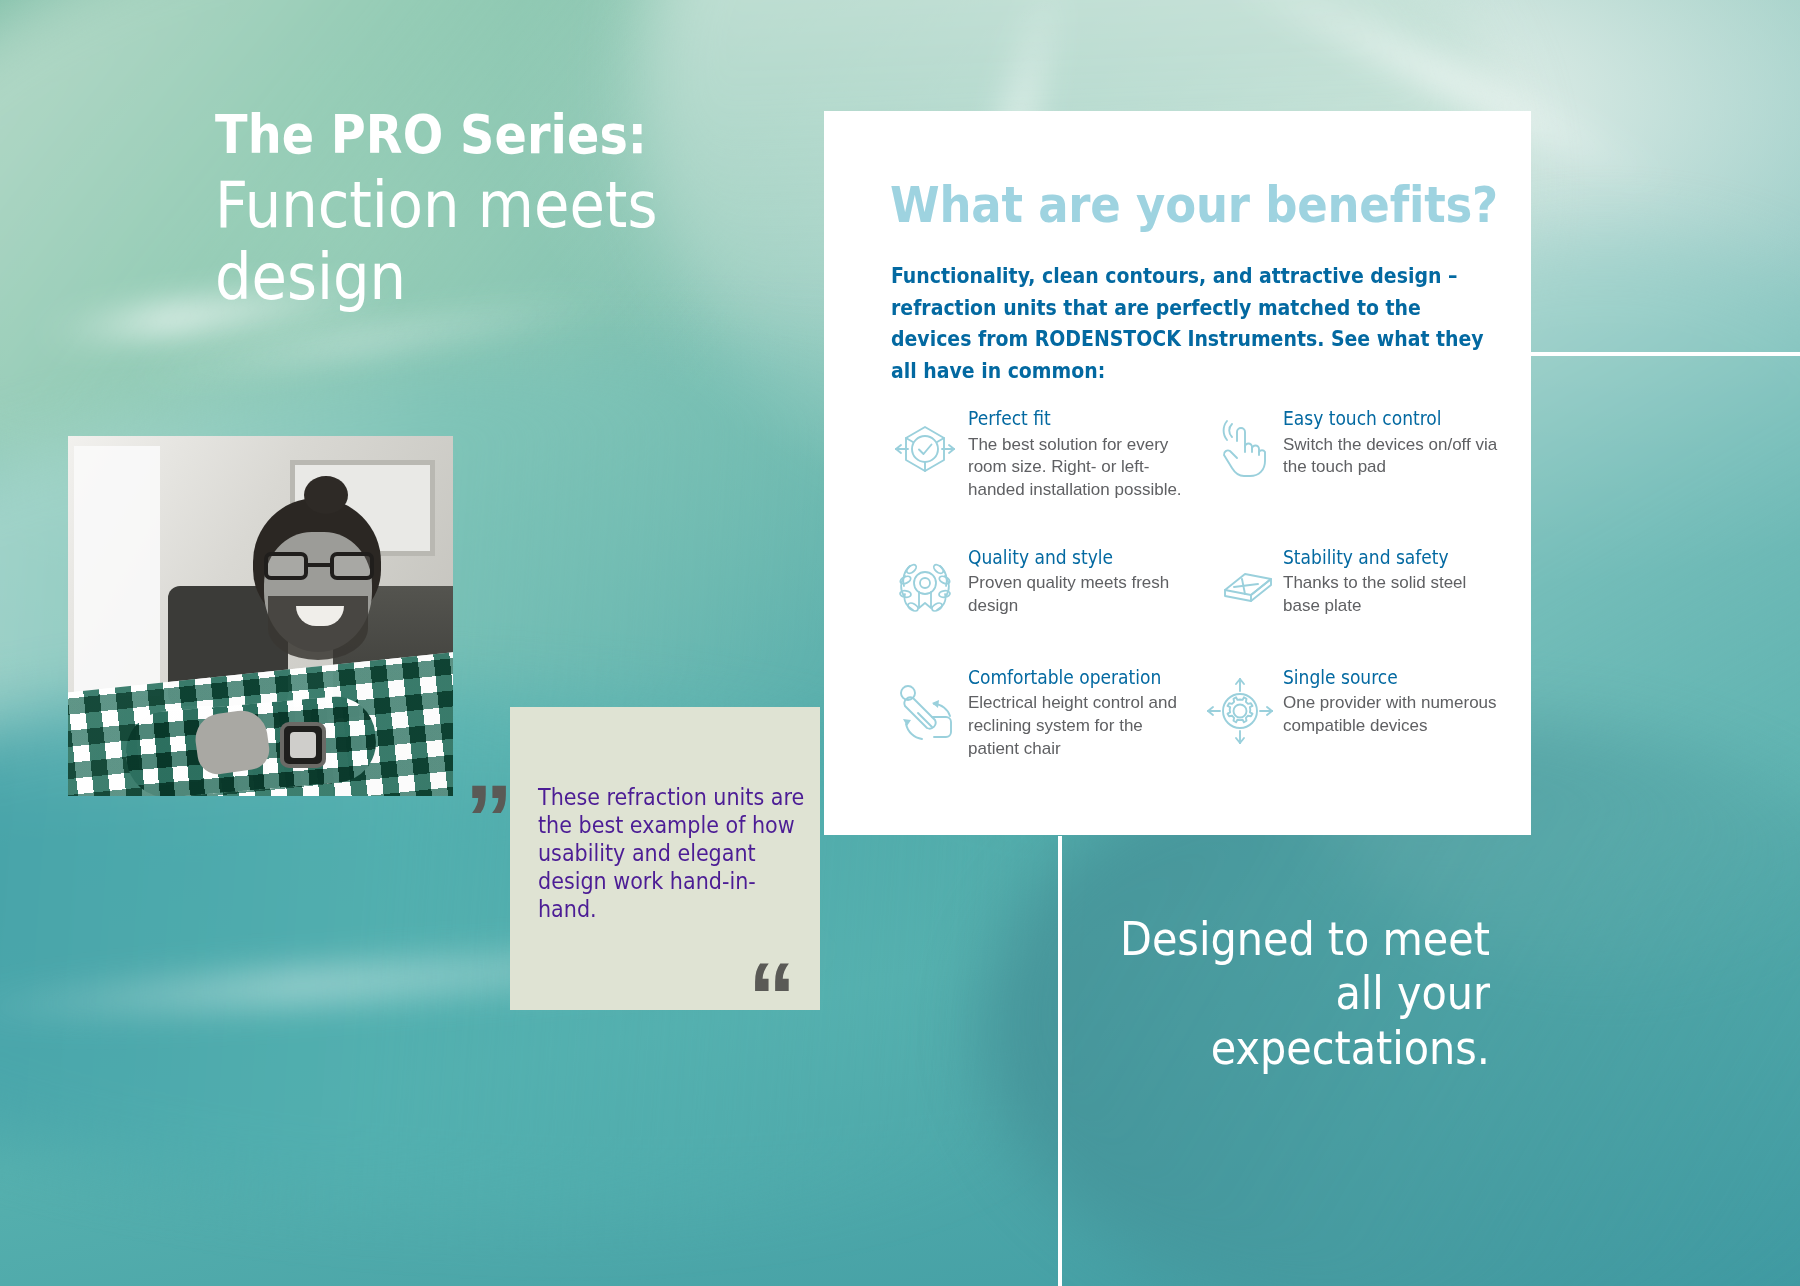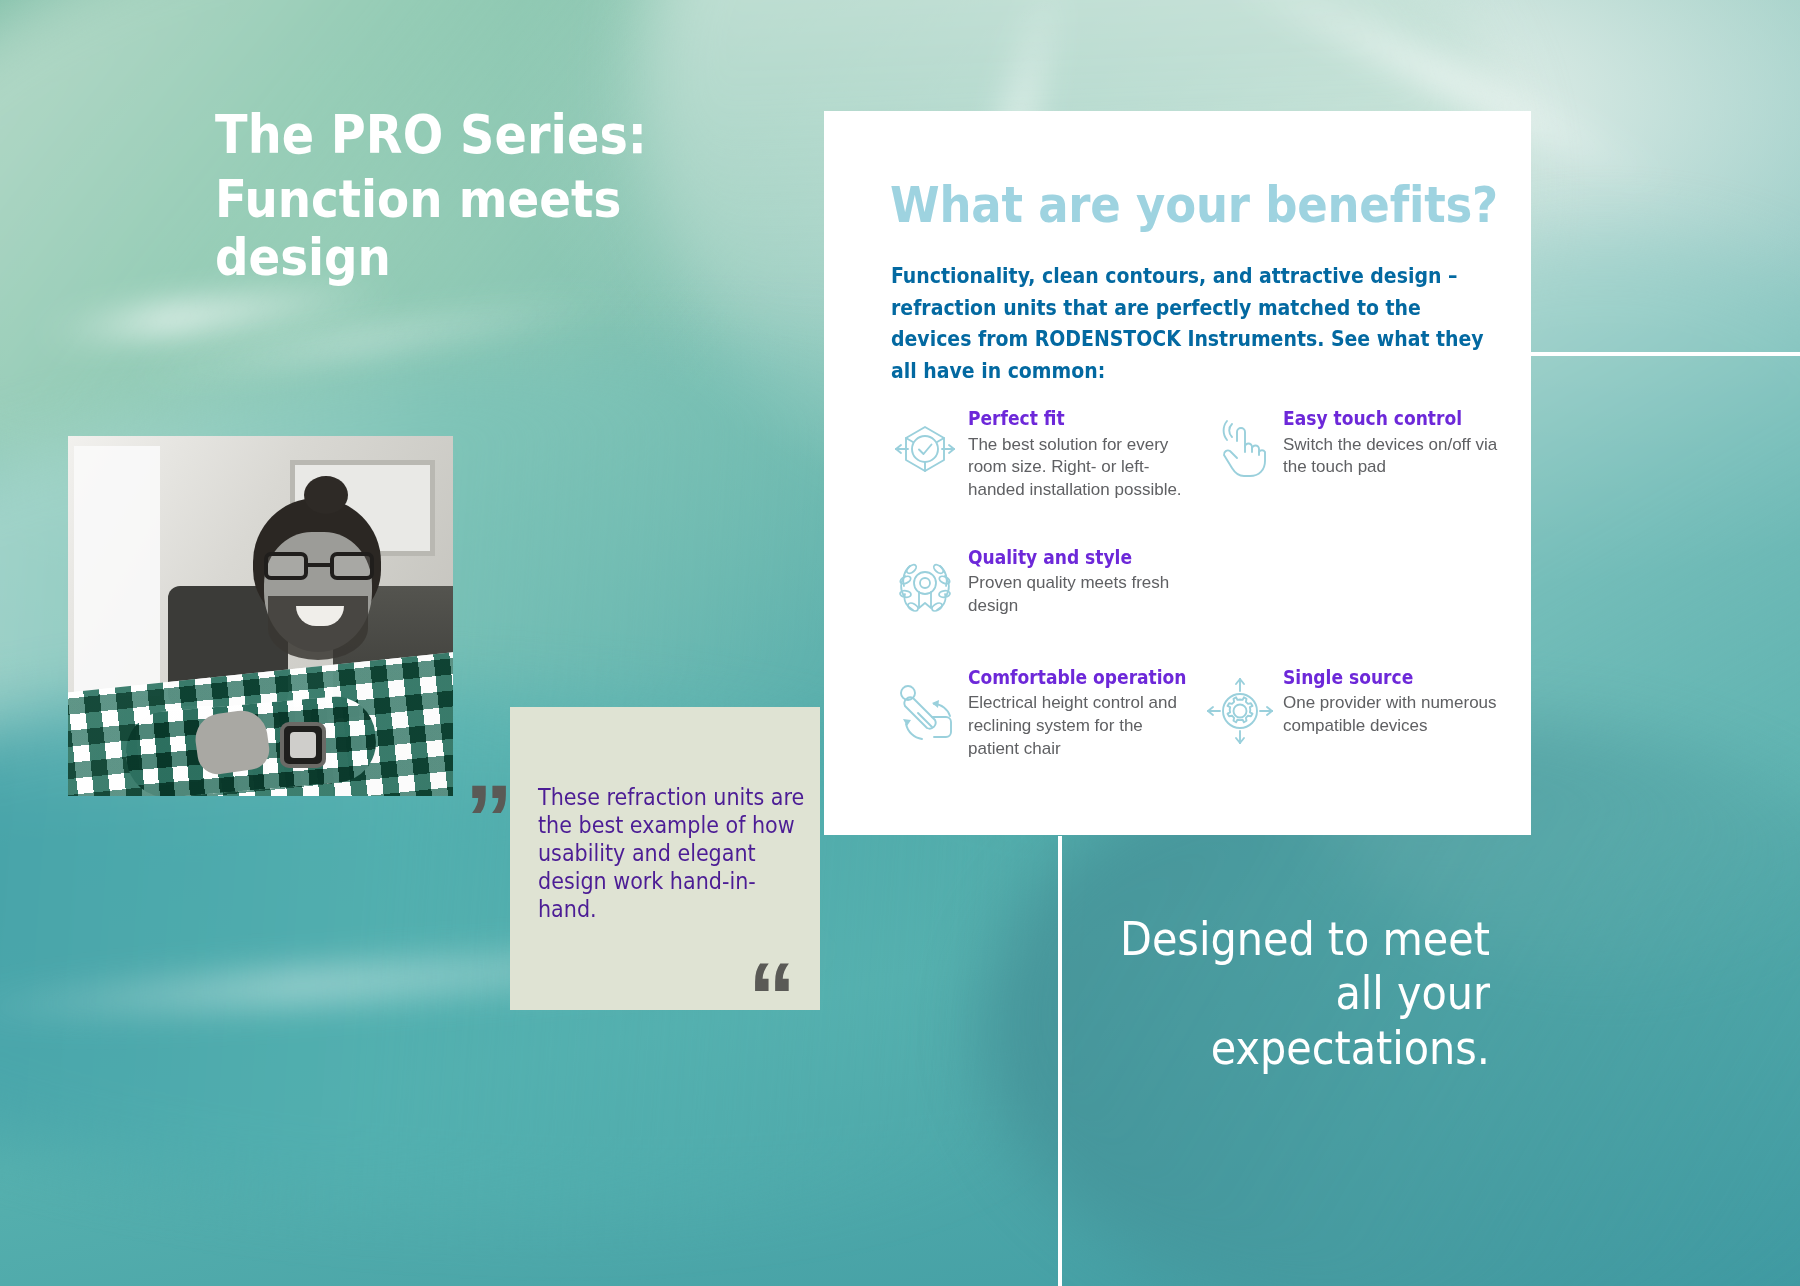--- a/index.html
+++ b/index.html
@@ -42,21 +42,21 @@
   .s4{left:1180px;top:60px;width:520px;height:30px;border-radius:50%;
       background:linear-gradient(100deg,rgba(255,255,255,0) 0%,rgba(255,255,255,.6) 50%,rgba(255,255,255,0) 100%);transform:rotate(26deg);}
   .s5{left:1000px;top:-40px;width:30px;height:340px;border-radius:50%;
       background:linear-gradient(180deg,rgba(255,255,255,0) 0%,rgba(255,255,255,.5) 45%,rgba(255,255,255,0) 100%);transform:rotate(14deg);}
 
   
   .headline{position:absolute;left:215px;top:108px;width:560px;color:#fff;line-height:1.0;}
   .headline .l1{font-family:"Liberation Sans Narrow","DejaVu Sans Condensed","Liberation Sans",sans-serif;
     font-weight:700;font-size:53px;letter-spacing:.1px;display:block;margin-bottom:9px;}
   .headline .l2{font-family:"Liberation Sans Narrow","DejaVu Sans Condensed","Liberation Sans",sans-serif;
-    font-weight:700;font-size:52px;display:block;line-height:1.12;}
+    font-weight:400;font-size:64px;display:block;line-height:1.12;}
 
   
   .photo{position:absolute;left:68px;top:436px;width:385px;height:360px;overflow:hidden;background:#cfcfcb;}
   .ph-wall{position:absolute;inset:0;background:linear-gradient(120deg,#f2f1ee 0%,#d9d8d3 40%,#bfbeb8 100%);}
   .ph-winl{position:absolute;left:6px;top:10px;width:86px;height:250px;background:#fafafa;opacity:.9;}
   .ph-winr{position:absolute;left:222px;top:24px;width:145px;height:96px;background:#e9e9e6;border:5px solid #b9b8b2;box-sizing:border-box;}
   .ph-darkr{position:absolute;right:0;top:150px;width:120px;height:210px;background:linear-gradient(180deg,#54544f 0%,#2c2c29 100%);}
   .ph-chair{position:absolute;left:100px;top:150px;width:120px;height:120px;background:#3b3b38;border-radius:12px;}
   
   .ph-hair{position:absolute;left:185px;top:62px;width:128px;height:128px;border-radius:52% 52% 46% 46%;background:#2b2723;}
@@ -102,21 +102,21 @@
   .panel-sub{position:absolute;left:67px;top:150px;width:610px;
     font-family:"Liberation Sans Narrow","DejaVu Sans Condensed","Liberation Sans",sans-serif;
     font-weight:700;font-size:21px;line-height:1.5;color:#0369a1;}
 
   .grid{position:absolute;left:58px;top:296px;width:630px;}
   .row{display:flex;}
   .cell{display:flex;width:315px;align-items:flex-start;}
   .cell .ic{width:86px;flex:0 0 86px;display:flex;justify-content:center;padding-top:8px;}
   .cell .tx{flex:1;padding-right:8px;}
   .cell .tt{font-family:"Liberation Sans Narrow","DejaVu Sans Condensed","Liberation Sans",sans-serif;
-    font-weight:700;font-size:19px;color:#6d28d9;line-height:1.25;margin-bottom:3px;}
+    font-weight:400;font-size:19px;color:#0369a1;line-height:1.25;margin-bottom:3px;}
   .cell .dd{font-family:"Liberation Sans",sans-serif;font-size:17px;line-height:1.33;color:#5f6063;}
   .r1{margin-bottom:44px;}
   .r2{margin-bottom:42px;}
 
   
   .div-v{position:absolute;left:1058px;top:836px;width:4px;height:450px;background:#fff;}
   .div-h{position:absolute;left:1502px;top:352px;width:298px;height:4px;background:#fff;}
 
   
   .bottom{position:absolute;left:1090px;top:912px;width:400px;text-align:right;color:#fff;
@@ -245,20 +245,35 @@
               <ellipse cx="56.5" cy="26" rx="5.5" ry="3.2" transform="rotate(25 56.5 26)"></ellipse>
               <ellipse cx="56.5" cy="40" rx="5.5" ry="3.2" transform="rotate(-8 56.5 40)"></ellipse>
               <ellipse cx="49" cy="53" rx="5.5" ry="3.2" transform="rotate(-30 49 53)"></ellipse>
             </svg>
           </div>
           <div class="tx">
             <div class="tt">Quality and style</div>
             <div class="dd">Proven quality meets fresh design</div>
           </div>
         </div>
+        <div class="cell">
+          <div class="ic">
+            <svg width="74" height="70" viewBox="0 0 74 70" fill="none" stroke="#9ad0dc" stroke-width="1.9" stroke-linecap="round" stroke-linejoin="round">
+              <path d="M22 36 L42 20 L68 25 L48 41 Z"></path>
+              <path d="M22 36 L22 42 L48 47 L48 41"></path>
+              <path d="M48 41 L68 25 L68 31 L48 47"></path>
+              <path d="M31 33 L55 30"></path>
+              <path d="M39 25 L42 40"></path>
+            </svg>
+          </div>
+          <div class="tx">
+            <div class="tt">Stability and safety</div>
+            <div class="dd">Thanks to the solid steel base plate</div>
+          </div>
+        </div>
       </div>
 
       <div class="row r3">
         <div class="cell">
           <div class="ic">
             <svg width="74" height="74" viewBox="0 0 74 74" fill="none" stroke="#9ad0dc" stroke-width="1.9" stroke-linecap="round" stroke-linejoin="round">
               <circle cx="20" cy="19" r="7"></circle>
               <path d="M25 24 L47 46 a6 6 0 0 1 -8 8 L17 32 a6 6 0 0 1 8 -8 Z"></path>
               <path d="M44 43 L58 43 a5 5 0 0 1 5 5 L63 58 a5 5 0 0 1 -5 5 L46 63"></path>
               <path d="M30 39 L44 53"></path>

